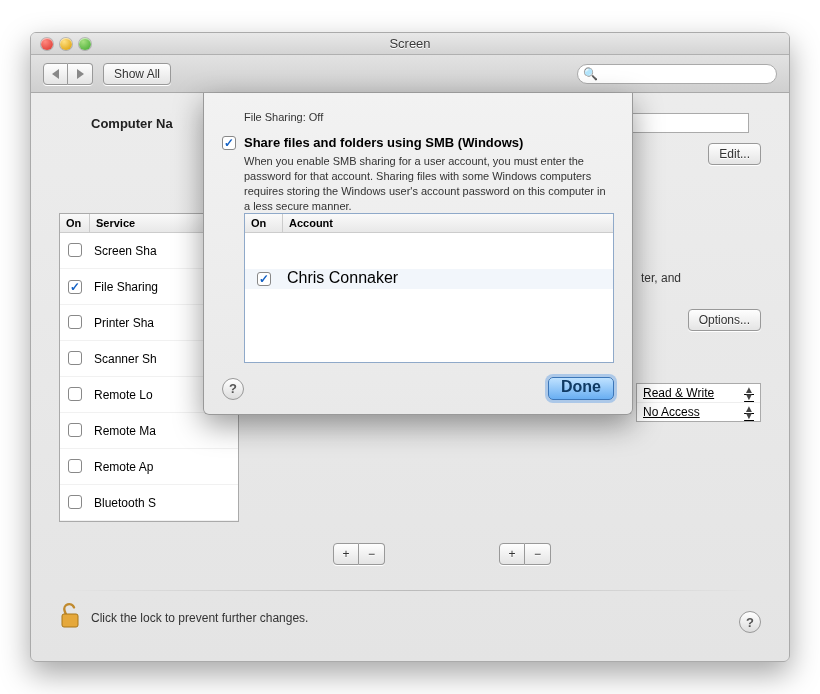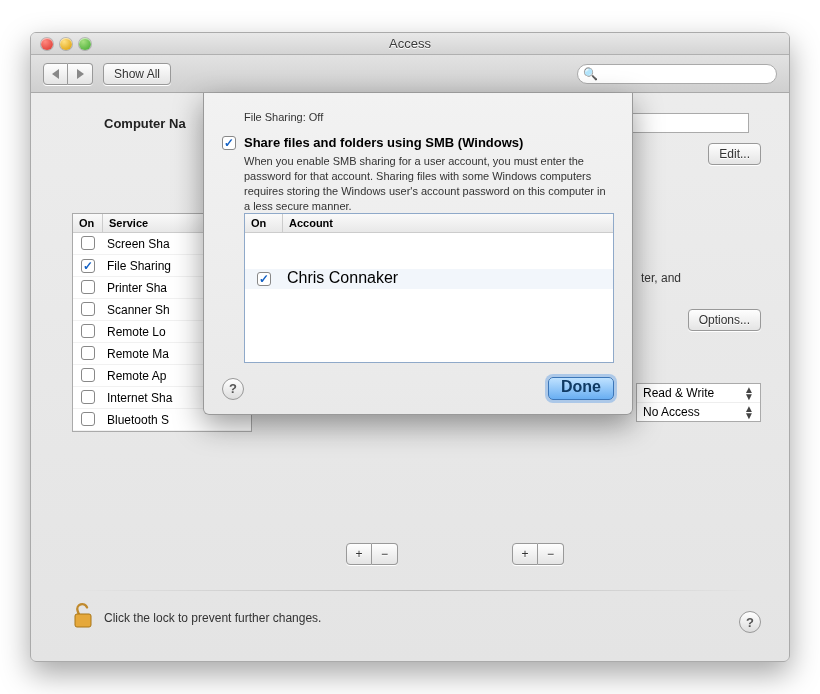--- a/index.html
+++ b/index.html
@@ -22,36 +22,36 @@
 .seg .btn:first-child{ border-top-left-radius:4px; border-bottom-left-radius:4px;}
 .seg .btn:last-child{ border-top-right-radius:4px; border-bottom-right-radius:4px; border-left:none;}
 .btn { background:linear-gradient(#fefefe,#e4e4e4); border:1px solid #999; border-radius:4px; height:22px; padding:0 10px; font-size:12px; color:#333; text-shadow:0 1px 0 #fff; box-shadow:0 1px 0 #fff; display:inline-flex; align-items:center; justify-content:center; cursor:default; }
 .btn.small{ width:25px; padding:0; }
 .spacer{flex:1;}
 .search { position:relative; }
 .search input{ width:200px; height:20px; border:1px solid #aaa; border-radius:10px; padding:0 8px 0 22px; font-size:11px; background:#fff; }
 .search .mag{ position:absolute; left:6px; top:3px; font-size:12px; color:#777;}
 
 
-.content { position:absolute; top:60px; left:0; right:0; bottom:0; padding:20px 40px;margin-left:13px; }
+.content { position:absolute; top:60px; left:0; right:0; bottom:0; padding:20px 40px; }
 .row{ display:flex; align-items:center; gap:14px; }
 .label-computer{ font-size:13px; font-weight:bold; color:#222; margin-left:20px; }
 .cn-input{ flex:0 0 auto; width:160px; height:20px; background:#fff; border:1px solid #aaa; margin-left:auto; }
 .edit-btn-wrap{ position:absolute; right:28px; top:50px; }
 
 .services-box{ position:absolute; left:28px; top:120px; width:180px; border:1px solid #aaa; background:#fff; }
 .services-box .head{ display:flex; font-size:11px; font-weight:bold; background:linear-gradient(#fafafa,#e8e8e8); border-bottom:1px solid #ccc;}
 .services-box .head div{ padding:3px 6px; border-right:1px solid #ccc;}
 .services-box .head div:last-child{border-right:none; flex:1;}
-.srow{ display:flex; align-items:center; height:22px; font-size:12px; border-bottom:1px solid #f1f1f1;}
+.srow{ display:flex; align-items:center; height:36px; font-size:12px; border-bottom:1px solid #f1f1f1;}
 .srow .chk{ width:30px; text-align:center;}
 .srow .lbl{flex:1; padding-left:4px; white-space:nowrap; overflow:hidden;}
 
 .perm-box{position:absolute; right:28px; top:290px; width:125px; background:#fff; border:1px solid #aaa;}
-.perm-row{display:flex; align-items:center; justify-content:space-between; font-size:12px; padding:2px 6px; border-bottom:1px solid #eee;}
+.perm-row{display:flex; align-items:center; justify-content:space-between; font-size:12px; padding:2px 6px; border-bottom:1px solid #eee;text-decoration:underline;}
 .perm-row:last-child{border-bottom:none;}
 .stepper{font-size:10px; line-height:7px; color:#444;}
 
 .options-btn-wrap{ position:absolute; right:28px; top:216px;}
 .pm-group{ display:inline-flex;}
 .pm-group .btn{width:26px; padding:0; border-radius:0;}
 .pm-group .btn:first-child{border-top-left-radius:4px; border-bottom-left-radius:4px;}
 .pm-group .btn:last-child{border-top-right-radius:4px; border-bottom-right-radius:4px; border-left:none;}
 .pm1{position:absolute; left:302px; top:450px;}
 .pm2{position:absolute; left:468px; top:450px;}
@@ -93,21 +93,21 @@
 <body>
 
 <div class="window">
 
   <div class="titlebar">
     <div class="traffic">
       <div class="tl red"></div>
       <div class="tl yellow"></div>
       <div class="tl green"></div>
     </div>
-    <div class="title">Access</div>
+    <div class="title">Screen</div>
   </div>
 
   <div class="toolbar">
     <div class="seg">
       <div class="btn small">
           <span class="tri l"></span>
         </div>
       <div class="btn small">
           <span class="tri r"></span>
         </div>
@@ -155,24 +155,20 @@
           <div class="chk"><span class="chkbox"></span></div>
           <div class="lbl">Remote Lo</div>
         </div>
       <div class="srow">
           <div class="chk"><span class="chkbox"></span></div>
           <div class="lbl">Remote Ma</div>
         </div>
       <div class="srow">
           <div class="chk"><span class="chkbox"></span></div>
           <div class="lbl">Remote Ap</div>
-        </div>
-      <div class="srow">
-          <div class="chk"><span class="chkbox"></span></div>
-          <div class="lbl">Internet Sha</div>
         </div>
       <div class="srow">
           <div class="chk"><span class="chkbox"></span></div>
           <div class="lbl">Bluetooth S</div>
         </div>
     </div>
 
     <div class="perm-box">
       <div class="perm-row">
         <span>Read &amp; Write</span>

